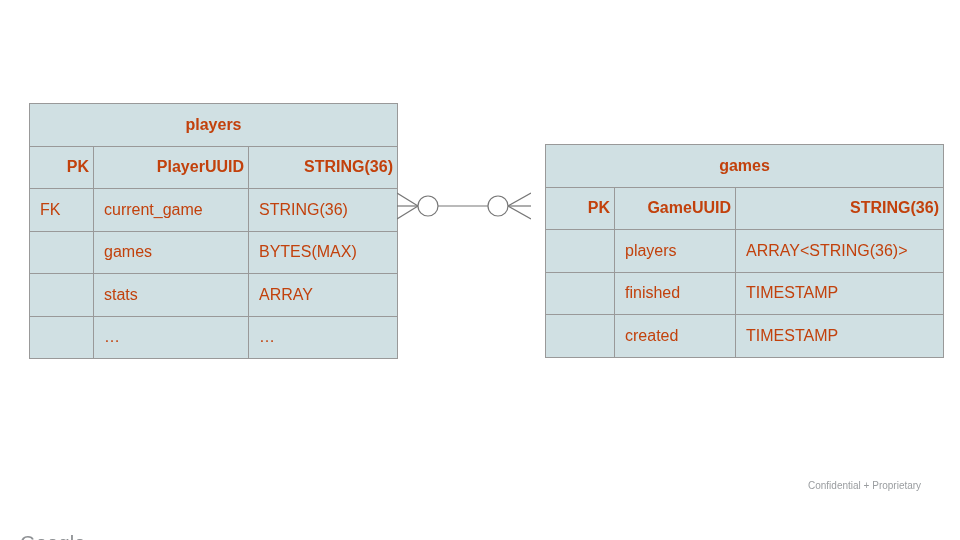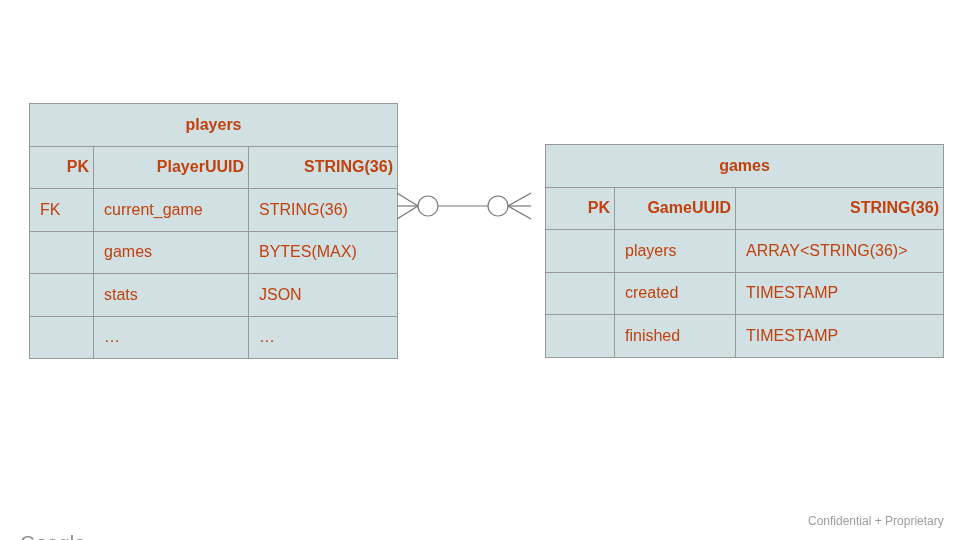--- a/index.html
+++ b/index.html
@@ -55,22 +55,22 @@
 
   .google-logo {
     position: absolute;
     left: 20px; top: 532px;
     font-size: 20px;
     letter-spacing: 0.2px;
     color: #8d9093;
   }
   .confidential {
     position: absolute;
-    left: 808px; top: 514px;
-    font-size: 12px;
+    left: 808px; top: 480px;
+    font-size: 10px;
     color: #9a9da0;
   }
 </style>
 </head>
 <body>
 
 <div class="slide">
 
   <table class="er" id="players-table">
     <colgroup>
@@ -95,21 +95,21 @@
         <td>STRING(36)</td>
       </tr>
       <tr>
         <td class="key-cell"></td>
         <td>games</td>
         <td>BYTES(MAX)</td>
       </tr>
       <tr>
         <td class="key-cell"></td>
         <td>stats</td>
-        <td>JSON</td>
+        <td>ARRAY</td>
       </tr>
       <tr>
         <td class="key-cell"></td>
         <td>…</td>
         <td>…</td>
       </tr>
     </tbody>
   </table>
 
   <table class="er" id="games-table">
@@ -129,26 +129,26 @@
         <td>GameUUID</td>
         <td>STRING(36)</td>
       </tr>
       <tr>
         <td class="key-cell"></td>
         <td>players</td>
         <td>ARRAY&lt;STRING(36)&gt;</td>
       </tr>
       <tr>
         <td class="key-cell"></td>
-        <td>created</td>
+        <td>finished</td>
         <td>TIMESTAMP</td>
       </tr>
       <tr>
         <td class="key-cell"></td>
-        <td>finished</td>
+        <td>created</td>
         <td>TIMESTAMP</td>
       </tr>
     </tbody>
   </table>
 
   <svg id="connector" viewBox="0 0 134 42">
     <g>
       <line x1="0" y1="8" x2="21" y2="21"></line>
       <line x1="0" y1="21" x2="21" y2="21"></line>
       <line x1="0" y1="34" x2="21" y2="21"></line>

